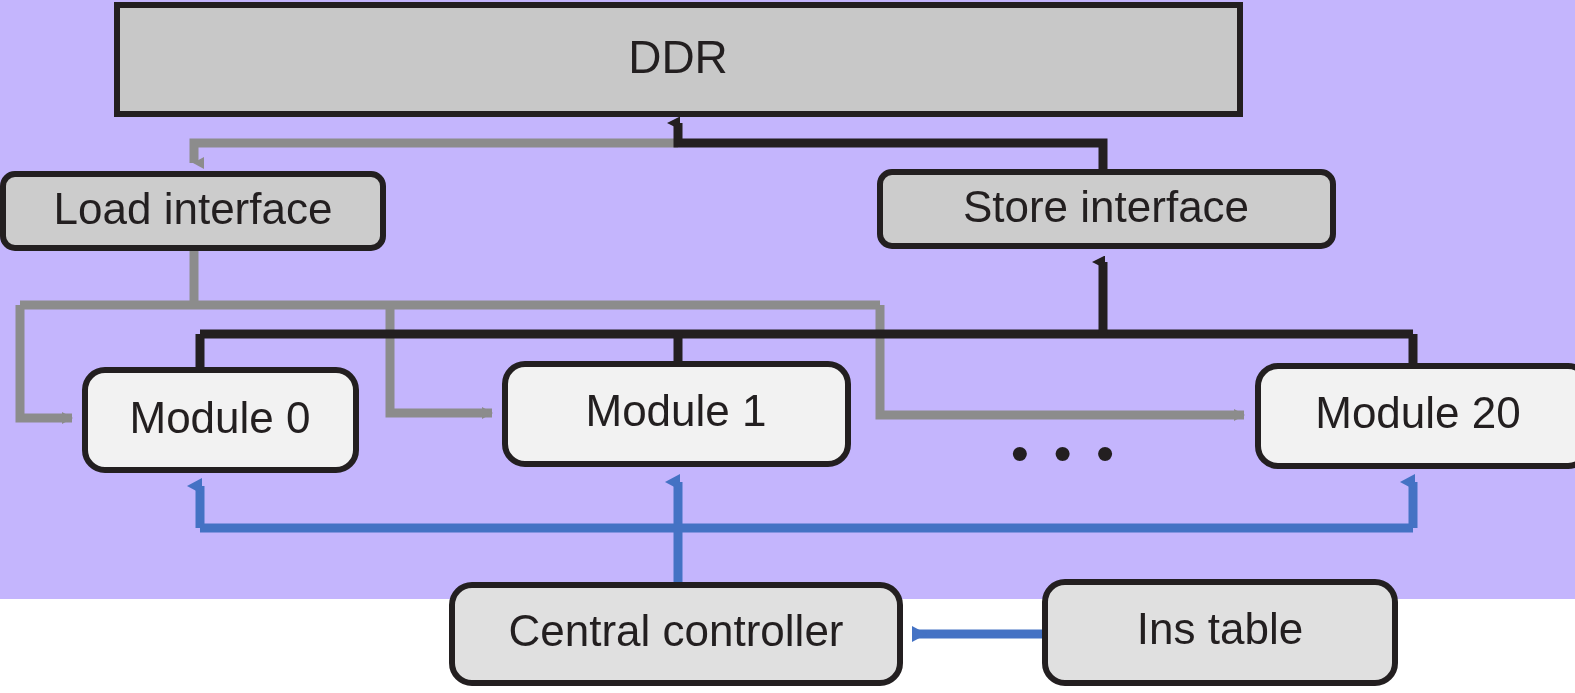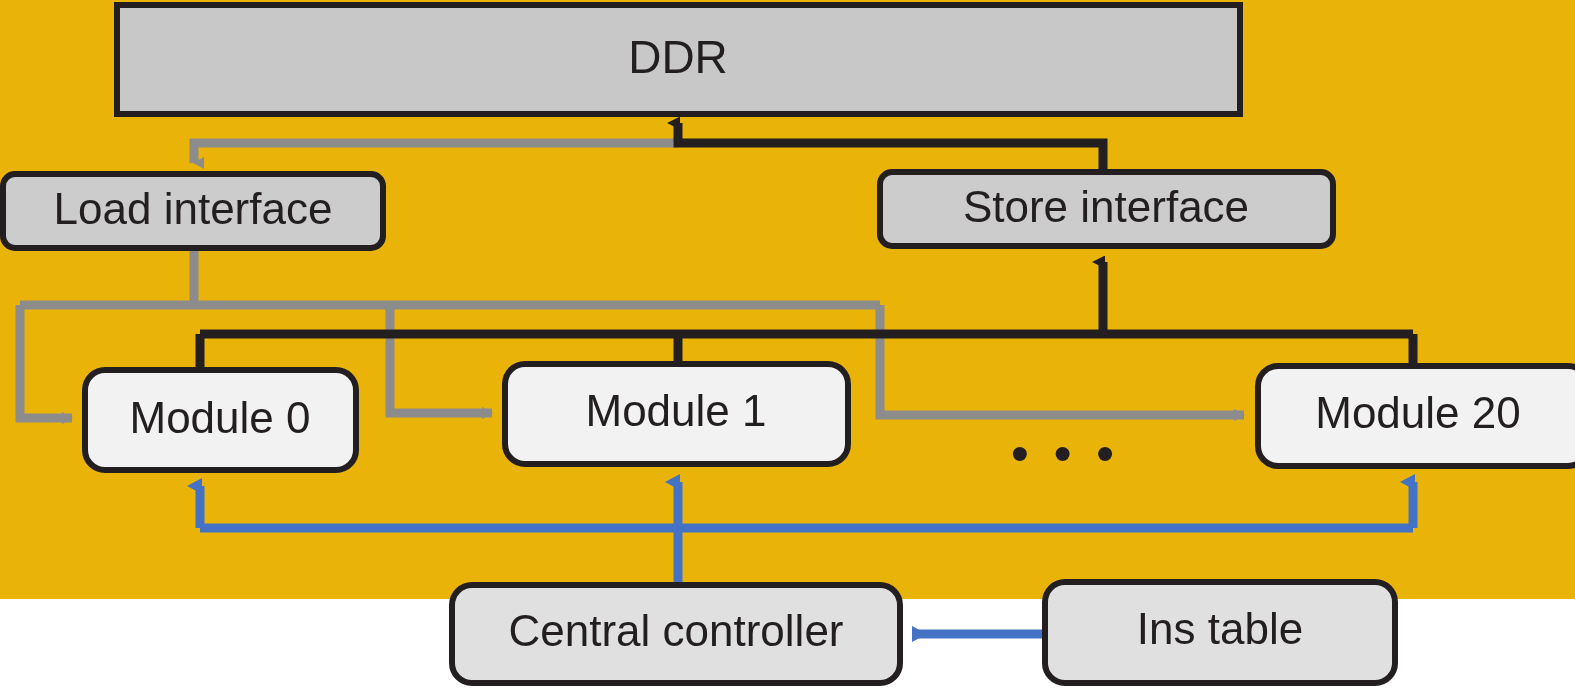--- a/index.html
+++ b/index.html
@@ -10,21 +10,21 @@
   body {
     width: 1575px;
     height: 693px;
     font-family: "Liberation Sans", sans-serif;
     overflow: hidden;
   }
   #diagram-root {
     position: relative;
     width: 1575px;
     height: 599px;
-    background: #eab308;
+    background: #c4b5fd;
   }
   svg#arch-svg {
     display: block;
     width: 1575px;
     height: 693px;
   }
   .box-label {
     font-family: "Liberation Sans", sans-serif;
     text-anchor: middle;
     dominant-baseline: middle;

